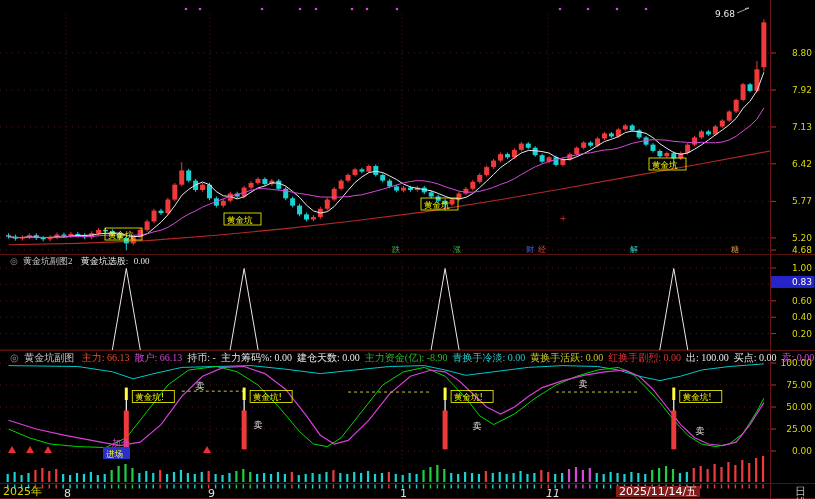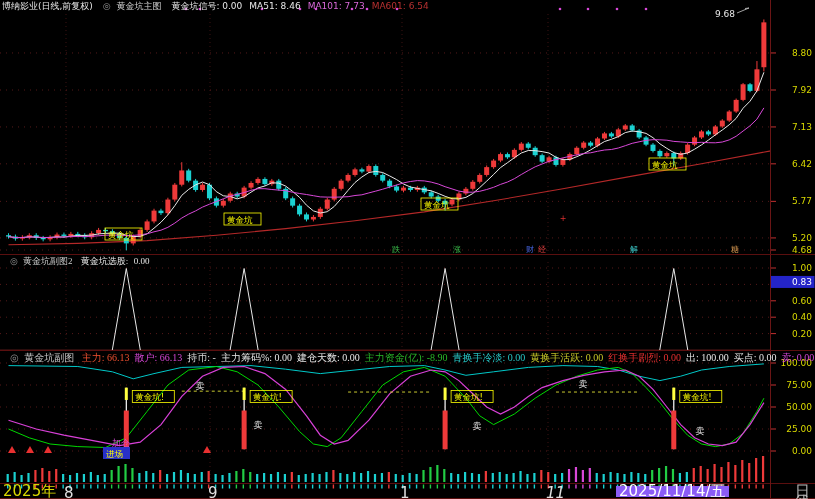--- a/index.html
+++ b/index.html
@@ -10,38 +10,32 @@
   .hdr span{margin-right:7px;}
   .ph{position:absolute;left:10px;height:11px;line-height:11px;font-size:9px;
       white-space:nowrap;z-index:6;color:#c8c8c8;font-family:Liberation Serif, serif;}
   #p2h{top:256px;}
   #p3h{top:352px;font-size:10px;}
   #p3h span{margin-right:5px;}
   svg{position:absolute;left:0;}
   #svg-main{top:0;}
   #svg-p2{top:255px;}
   #svg-p3{top:351px;}
-  #axis{position:absolute;left:0;top:484px;width:815px;height:15px;z-index:7;font-size:15px;}
+  #axis{position:absolute;left:0;top:484px;width:815px;height:15px;z-index:7;font-size:11px;}
   #axis span{position:absolute;top:2px;line-height:11px;}
-  .cur{background:#8b5cf6;color:#fff;padding:0 3px;}
+  .cur{background:#7f1d1d;color:#fff;padding:0 3px;}
   .yr{color:#d8d800;}
   .mo{color:#e0e0e0;}
   .per{color:#b8b8b8;}
 </style>
 </head>
 <body>
 
 <div class="screen">
 
-  <div class="hdr">
-    <span style="color:#e8e8e8">博纳影业(日线,前复权)</span>
-    <span style="color:#909090;margin-right:3px">◎</span>
-    <span style="color:#d0d0d0">黄金坑主图</span>
-    <span id="hdr-fields"><span style="color: rgb(232, 232, 232);">黄金坑信号: 0.00</span><span style="color: rgb(232, 232, 232);">MA51: 8.46</span><span style="color: rgb(216, 104, 216);">MA101: 7.73</span><span style="color: rgb(184, 48, 48);">MA601: 6.54</span></span>
-  </div>
 
   <svg id="svg-main" width="815" height="255" viewBox="0 0 815 255">
       <rect x="0" y="0" width="815" height="255" fill="#000"></rect>
       <line x1="66" y1="14" x2="66" y2="253" stroke="#3c1212" stroke-dasharray="1,3"></line>
       <line x1="210" y1="14" x2="210" y2="253" stroke="#3c1212" stroke-dasharray="1,3"></line>
       <line x1="402" y1="14" x2="402" y2="253" stroke="#3c1212" stroke-dasharray="1,3"></line>
       <line x1="548" y1="14" x2="548" y2="253" stroke="#3c1212" stroke-dasharray="1,3"></line>
       <line x1="0" y1="52.957294726168925" x2="770" y2="52.957294726168925" stroke="#6a2020" stroke-dasharray="1,5" stroke-width="0.8"></line>
       <line x1="770" y1="52.957294726168925" x2="776" y2="52.957294726168925" stroke="#c03030"></line>
       <text x="812" y="55.957294726168925" fill="#d8d800" font-size="9" text-anchor="end" font-family="&quot;DejaVu Sans&quot;,&quot;Liberation Sans&quot;,sans-serif">8.80</text>

